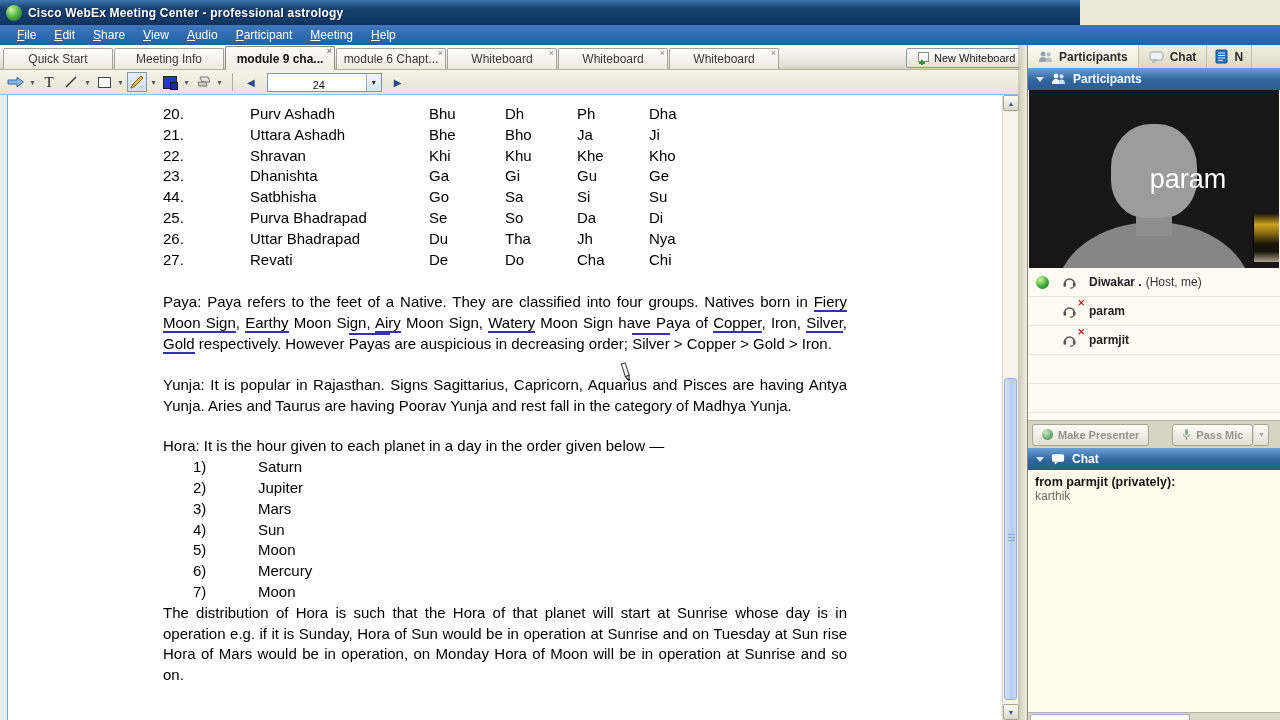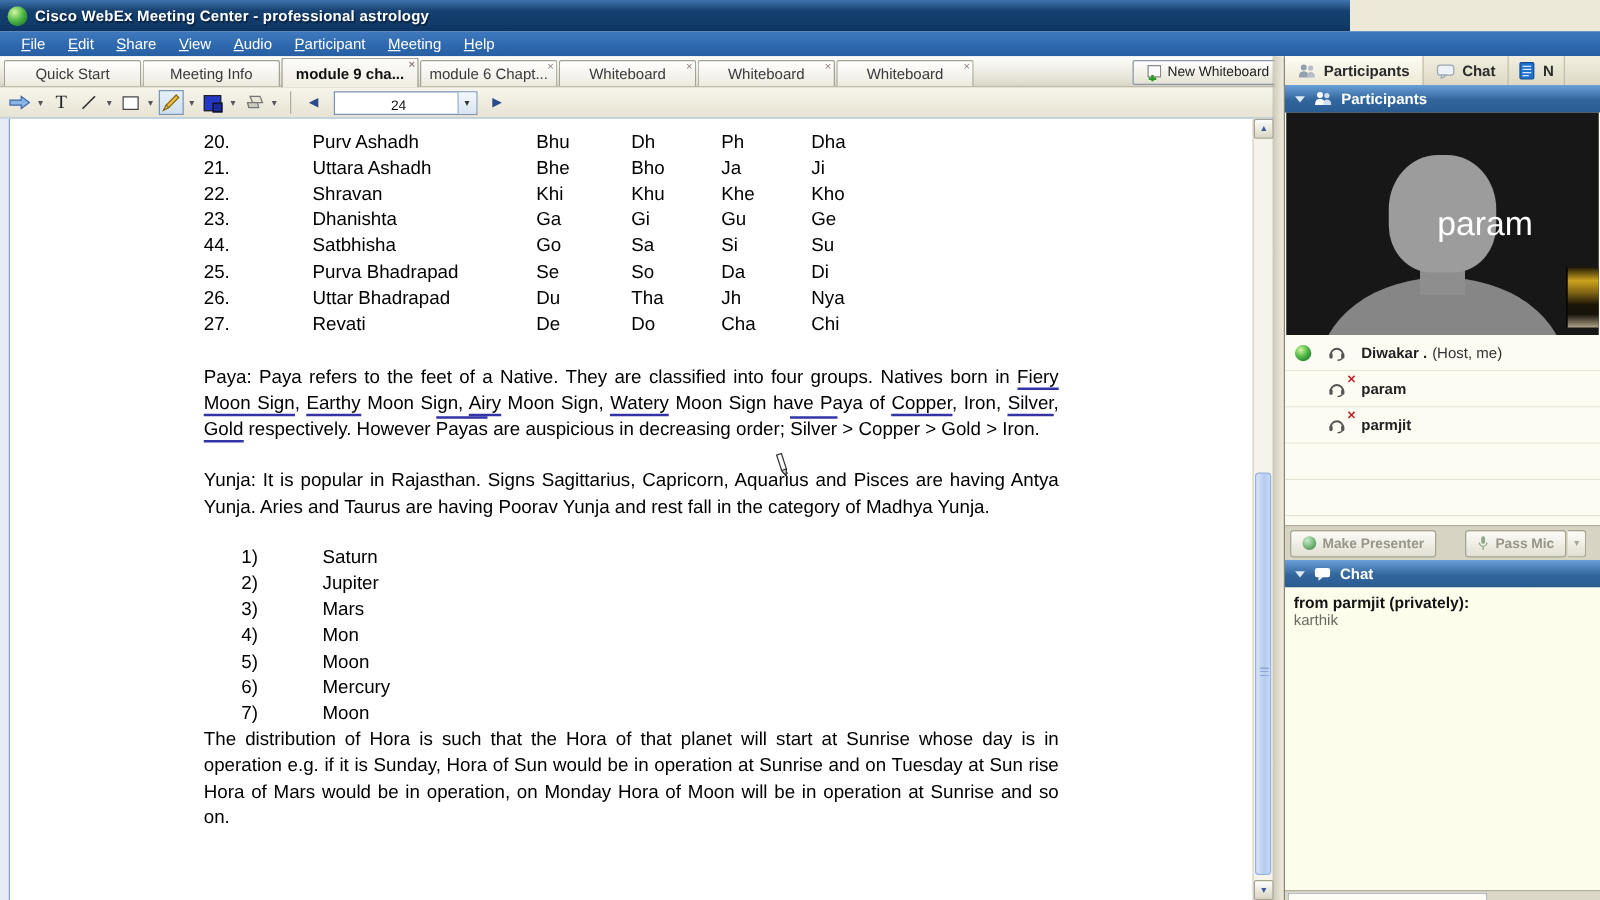--- a/index.html
+++ b/index.html
@@ -358,41 +358,42 @@
         </div>
       </div>
 
     <div class="gap22"></div>
     <div class="para"><b>Paya:</b><span><span> Paya refers to the feet of a Native. They are classified into four groups. Natives born in </span><span class="pen-u">Fiery Moon Sign</span><span>, </span><span class="pen-u">Earthy</span><span> Moon Sign, </span><span class="pen-u">Airy</span><span> Moon Sign, </span><span class="pen-u">Watery</span><span> Moon Sign have Paya of </span><span class="pen-u">Copper</span><span>, Iron, </span><span class="pen-u">Silver</span><span>, </span><span class="pen-u">Gold</span><span> respectively. However </span><span class="pen-o">Payas</span><span> are auspicious in decreasing order; </span><span class="pen-o">Silver</span><span> &gt; Copper &gt; Gold &gt; Iron.</span></span></div>
 
     <div class="gap20"></div>
     <div class="para"><b>Yunja:</b><span> It is popular in Rajasthan. Signs Sagittarius, Capricorn, Aquarius and Pisces are having Antya Yunja. Aries and Taurus are having Poorav Yunja and rest fall in the category of Madhya Yunja.</span></div>
 
     <div class="gap20"></div>
+    <div class="para"><b>Hora:</b><span> It is the hour given to each planet in a day in the order given below —</span></div>
 
     <ul class="hlist">
 
         <li>
           <span class="n">1)</span>
           <span>Saturn</span>
         </li>
 
         <li>
           <span class="n">2)</span>
           <span>Jupiter</span>
         </li>
 
         <li>
           <span class="n">3)</span>
           <span>Mars</span>
         </li>
 
         <li>
           <span class="n">4)</span>
-          <span>Mon</span>
+          <span>Sun</span>
         </li>
 
         <li>
           <span class="n">5)</span>
           <span>Moon</span>
         </li>
 
         <li>
           <span class="n">6)</span>
           <span>Mercury</span>

